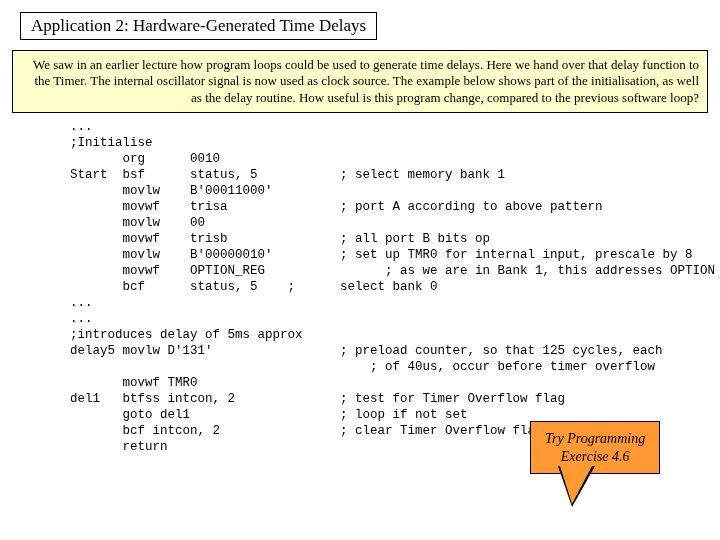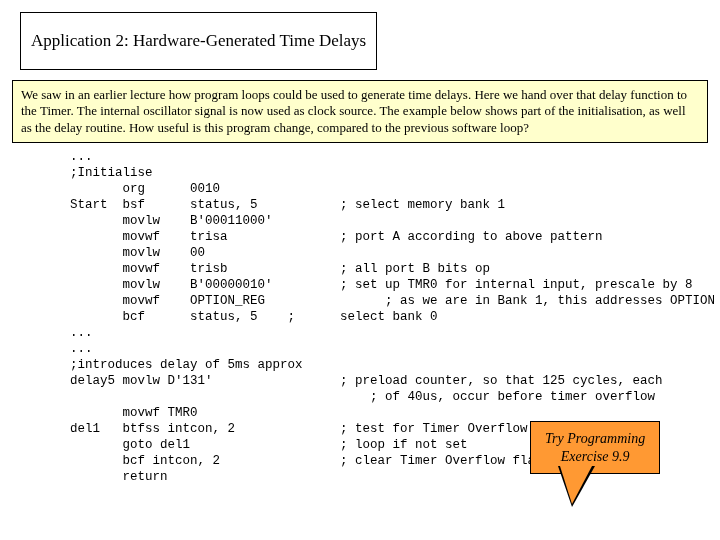--- a/index.html
+++ b/index.html
@@ -6,32 +6,33 @@
     margin: 0;
     padding: 12px;
     font-family: "Times New Roman", Times, serif;
     background: #fff;
     width: 720px;
     height: 540px;
     box-sizing: border-box;
   }
   .title-box {
     border: 1.5px solid #000;
-    padding: 18px 10px;
+    padding: 3px 10px;
     display: inline-block;
     font-size: 17px;
     margin-left: 8px;
   }
   .desc-box {
     border: 1.5px solid #000;
     background: #ffffcc;
     padding: 6px 8px;
     margin-top: 10px;
     font-size: 13px;
     line-height: 1.25;
+    text-align: right;
   }
   .code-area {
     font-family: "Courier New", Courier, monospace;
     font-size: 12.5px;
     white-space: pre;
     margin-top: 6px;
     margin-left: 58px;
     line-height: 1.28;
   }
   .callout-wrap {
@@ -102,20 +103,20 @@
                                         ; of 40us, occur before timer overflow
        movwf TMR0
 del1   btfss intcon, 2              ; test for Timer Overflow flag
        goto del1                    ; loop if not set
        bcf intcon, 2                ; clear Timer Overflow flag
        return</div>
 
 <div class="callout-wrap">
   <div class="callout">
     <span>Try Programming</span><br>
-    <span>Exercise 9.9</span>
+    <span>Exercise 4.6</span>
   </div>
   <div class="callout-tail-border"></div>
   <div class="callout-tail"></div>
 </div>
 
 
 
 
 </body></html>

